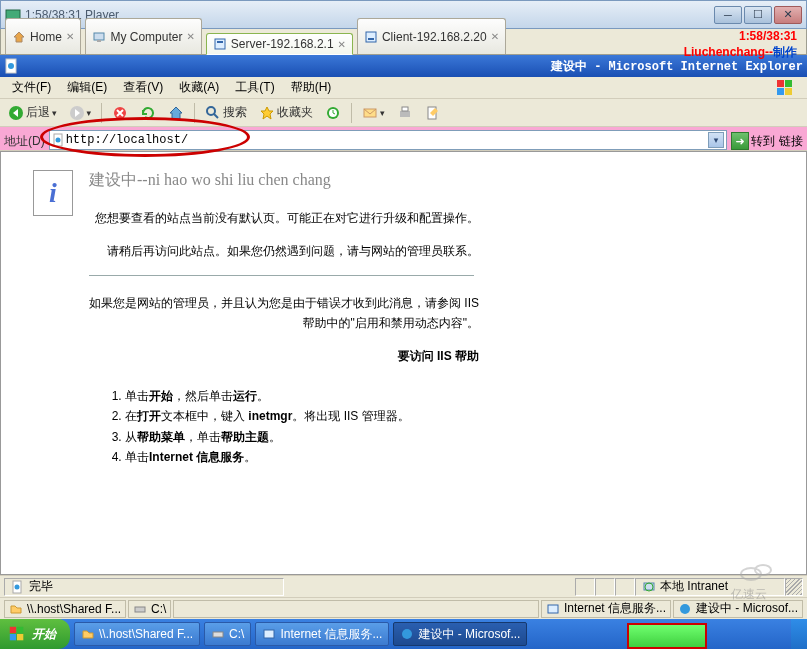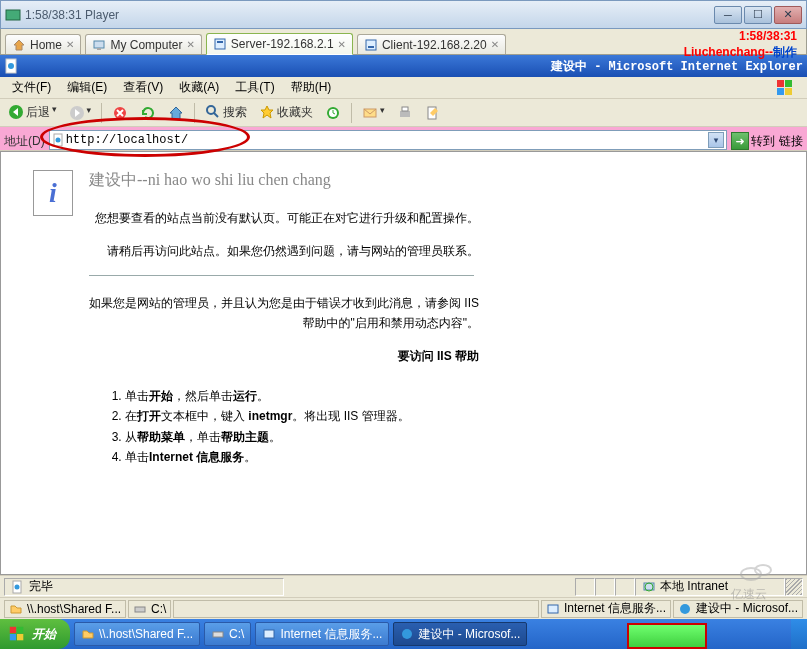--- a/index.html
+++ b/index.html
@@ -11,39 +11,39 @@
 .outer-titlebar .title { color: #4b5b6e; }
 .winbtns { margin-left: auto; display: flex; gap: 0; }
 .winbtn { width: 28px; height: 18px; background: linear-gradient(#d9e5f2,#a9c1db); border: 1px solid #6a89ad; display: flex; align-items: center; justify-content: center; color: #2e3d4f; font-size: 11px; border-radius:2px; margin-left:2px;}
 .winbtn.close { background: linear-gradient(#e2b0b0,#c77d7d); border-color:#a05a5a; }
 
 
 .red-overlay { position: absolute; right: 10px; top: 28px; color: #ff0000; font-weight: bold; font-family: "Courier New", monospace; font-size: 13px; text-align:right; line-height:16px; z-index:50;}
 
 
 .tabstrip { height: 26px; background: #ece9d8; display: flex; align-items: flex-end; padding: 0 4px; border: 1px solid #9e9e90; border-top:none; }
-.tab { height: 20px; background: linear-gradient(#fdfdfd,#e8e8e0); border: 1px solid #aca899; border-bottom: none; border-radius: 3px 3px 0 0; display: flex; align-items: center; padding: 0 6px; margin-right: 4px; gap: 4px; }
+.tab { height: 36px; background: linear-gradient(#fdfdfd,#e8e8e0); border: 1px solid #aca899; border-bottom: none; border-radius: 3px 3px 0 0; display: flex; align-items: center; padding: 0 6px; margin-right: 4px; gap: 4px; }
 .tab.active { background: linear-gradient(#fff,#f3f6ee); border-color:#8ab54f; border-bottom:1px solid #fff; height:22px; margin-bottom:-1px;}
 .tab .tx { color: #333; }
 .tab .close { color: #888; font-size: 10px; }
 .tabico { width:14px; height:14px; display:inline-flex; align-items:center; justify-content:center; }
 
 
 .ie-titlebar { height: 22px; background: linear-gradient(#3b78d8,#1a4fb3); display: flex; align-items: center; padding: 0 4px; color: #fff; font-weight: bold; font-family: "SimSun","宋体",sans-serif; justify-content: space-between; }
 .ie-titlebar .ico { width: 16px; margin-right: 4px; }
 .ie-titlebar .title { font-family: "Courier New","SimSun"; }
 
 
 .menubar { height: 22px; background: #ece9d8; border-bottom: 1px solid #d2cdbb; display: flex; align-items: center; padding: 0 4px; }
 .menubar span { padding: 2px 8px; color: #000; }
 .flag { margin-left:auto; width:36px; height:22px; display:flex; align-items:center; justify-content:center;}
 
 
 .toolbar { height: 28px; background: #ece9d8; border-bottom: 1px solid #d2cdbb; display: flex; align-items: center; padding: 0 4px; gap: 4px; }
-.tbtn { display: flex; align-items: flex-start; gap: 2px; padding: 1px 4px; color:#333;}
+.tbtn { display: flex; align-items: center; gap: 2px; padding: 1px 4px; color:#333;}
 .tbtn svg { width:16px; height:16px;}
 .sep { width: 1px; height: 20px; background: #c0bca8; margin: 0 2px; }
 
 
 .addrbar { height: 24px; background: #f9a8d4; border-bottom: 1px solid #d2cdbb; display: flex; align-items: flex-end; padding: 0 4px; gap: 4px; position:relative;}
 .addrbar .lbl { color: #333; }
 .addrbar .combo { flex: 1; height: 20px; background: #fff; border: 1px solid #7f9db9; display: flex; align-items: center; padding: 0 2px; }
 .addrbar .combo .url { font-family: "Courier New", monospace; color: #000; }
 .addrbar .combo .dd { margin-left: auto; width: 16px; height: 16px; background: linear-gradient(#d2e2f5,#a9c5e8); border: 1px solid #7f9db9; display:flex;align-items:center;justify-content:center;font-size:9px;color:#2e4a75;}
 .gobtn { display: flex; align-items: center; gap: 2px; }

